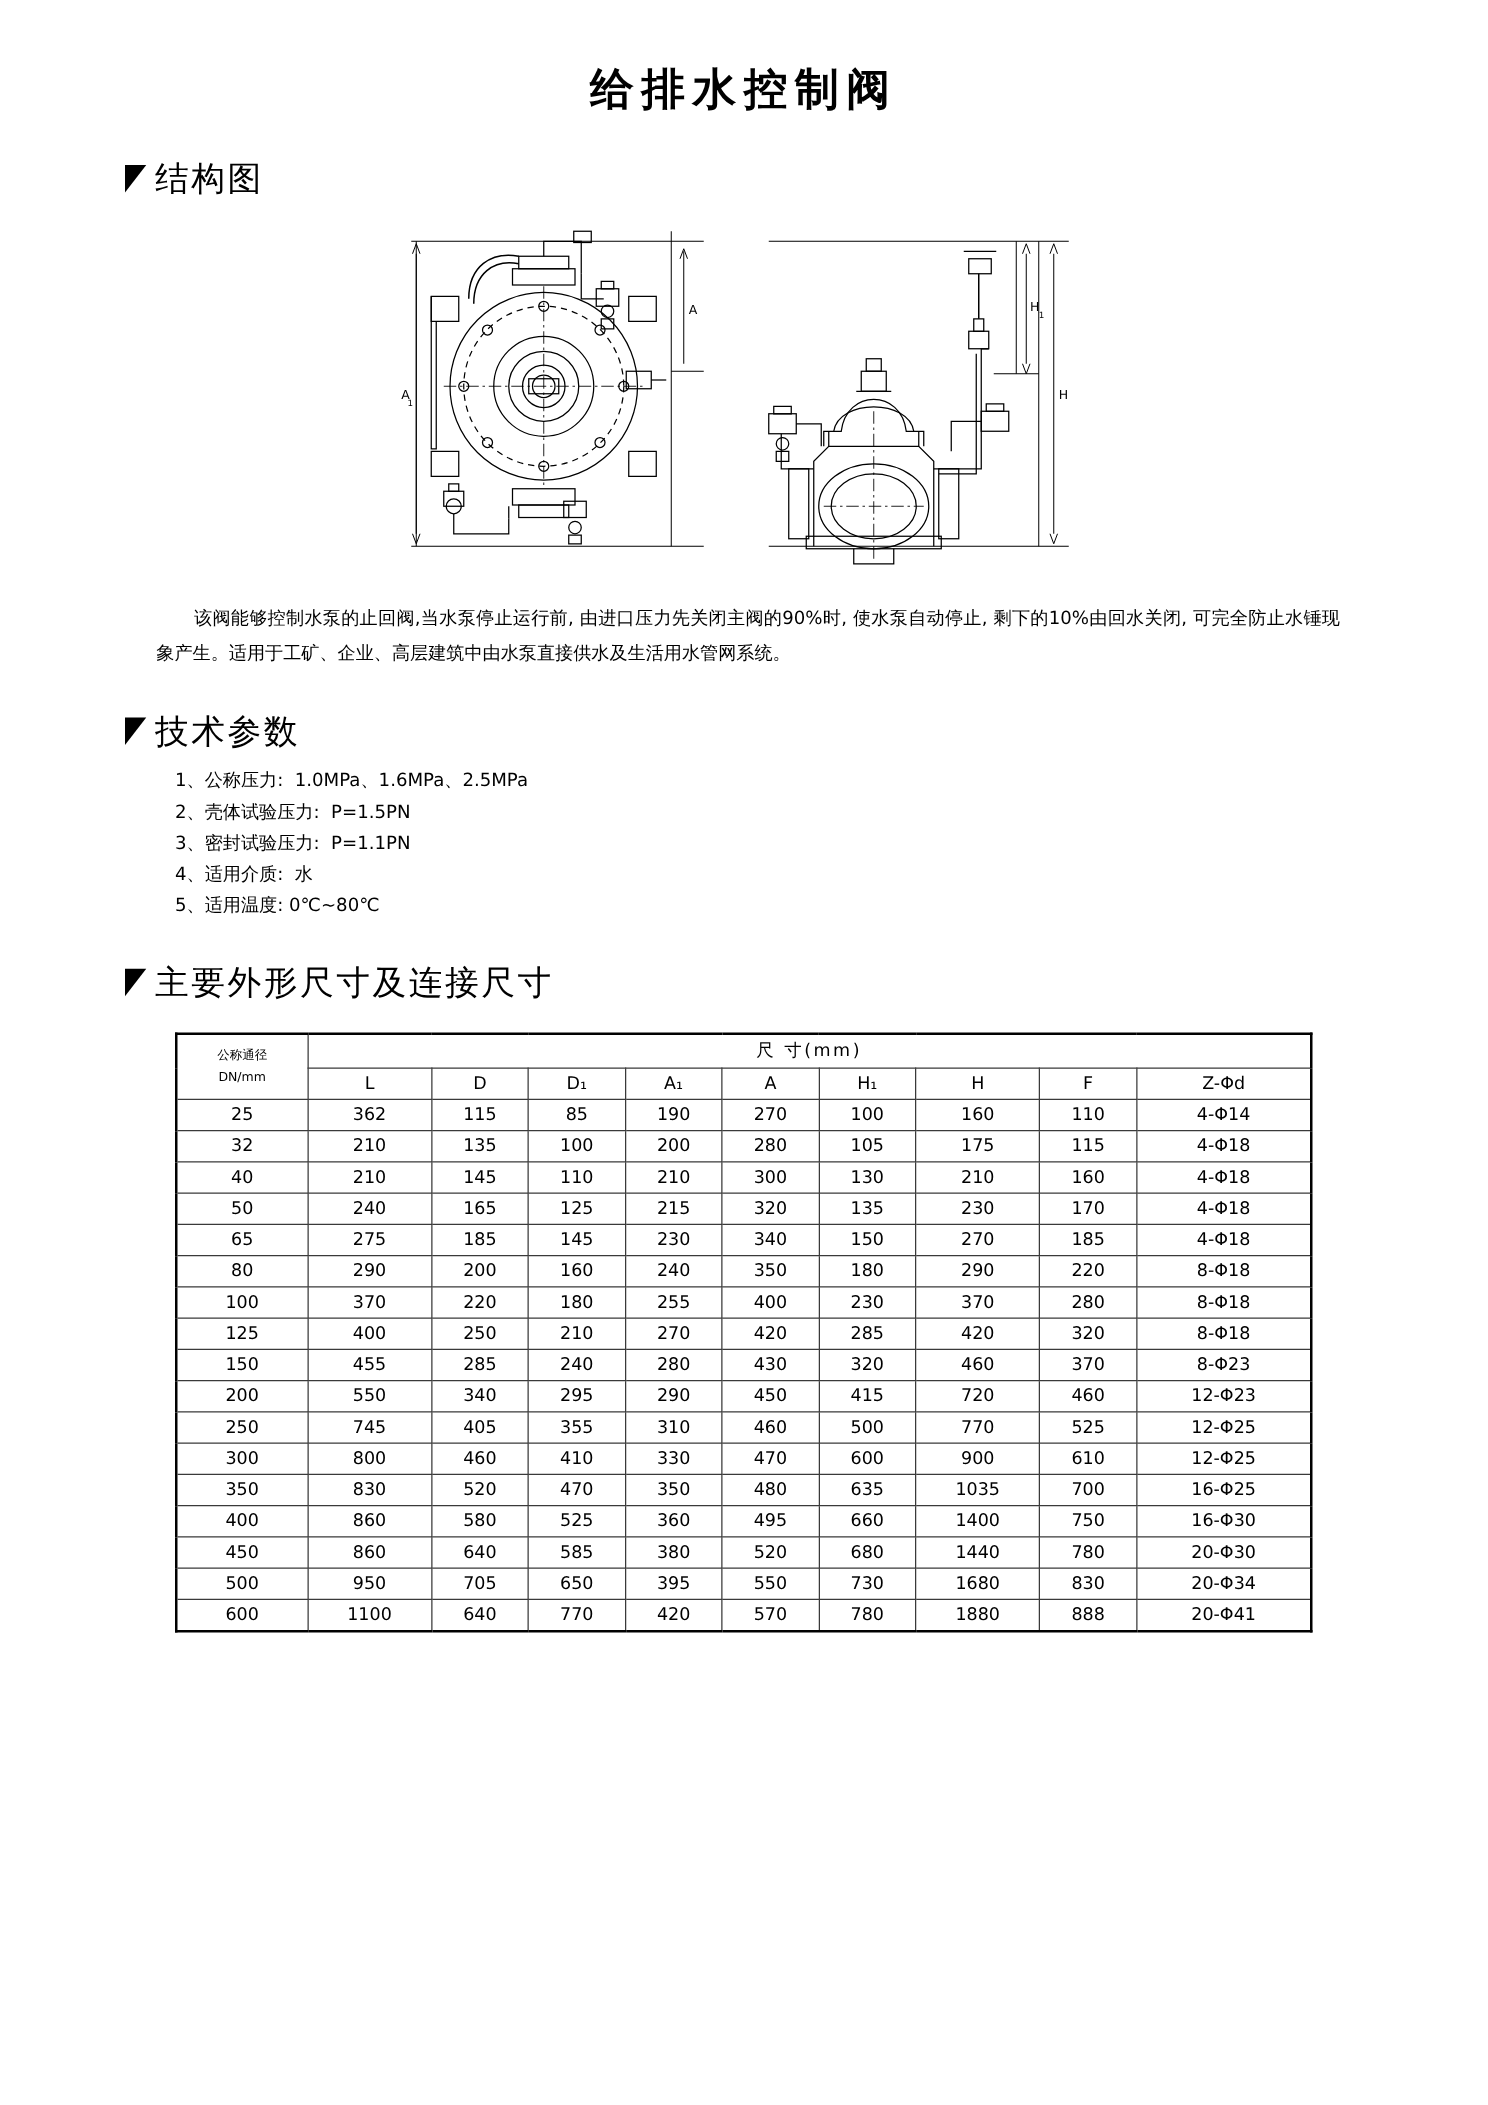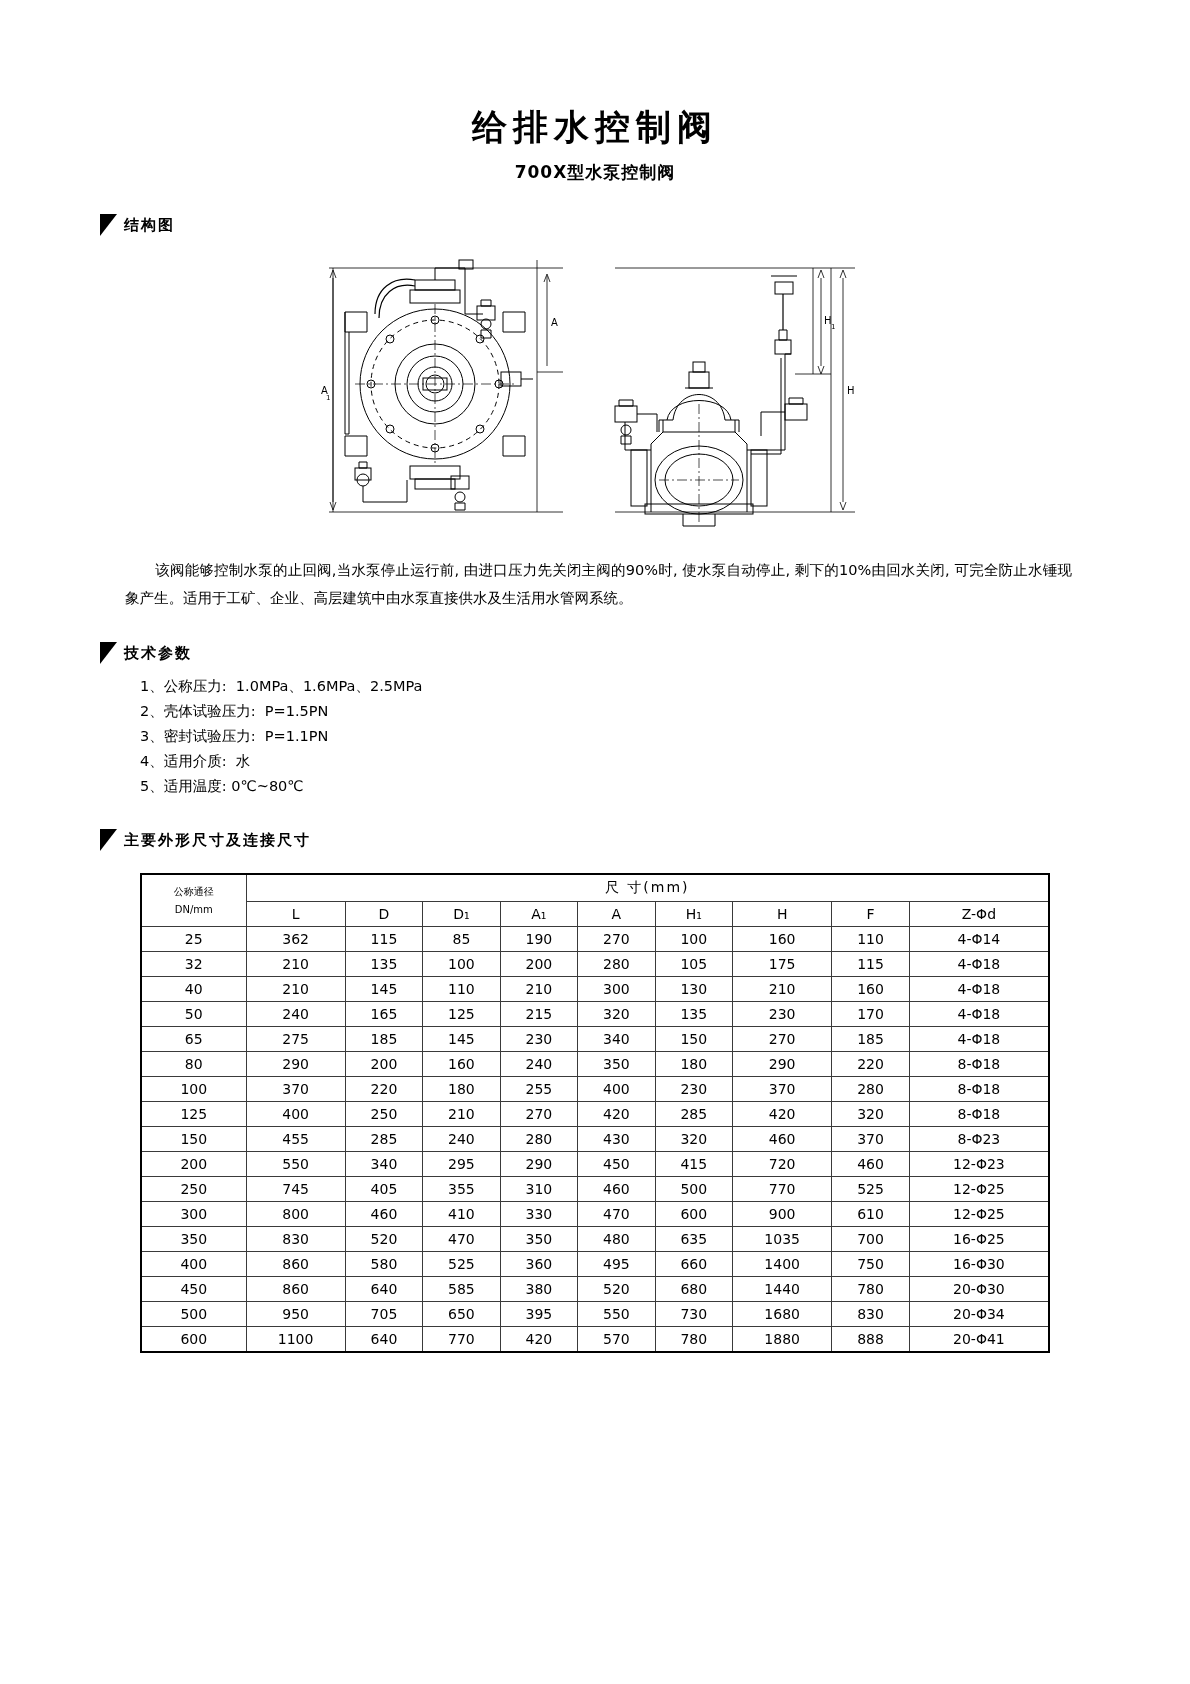--- a/index.html
+++ b/index.html
@@ -18,21 +18,21 @@
   .page {
     position: relative;
     width: 1190px;
     height: 1684px;
     box-sizing: border-box;
   }
 
   
   .doc-header {
     text-align: center;
-    padding-top: 104px;
+    padding-top: 48px;
   }
   .doc-title {
     font-family: "DejaVu Sans", sans-serif;
     font-size: 35px;
     font-weight: 700;
     letter-spacing: 6px;
     color: #000;
   }
   .doc-subtitle {
     font-family: "DejaVu Sans", sans-serif;
@@ -52,22 +52,22 @@
   .flag {
     width: 0;
     height: 0;
     border-left: 17px solid #000;
     border-bottom: 22px solid transparent;
     margin-right: 7px;
     display: inline-block;
   }
   .section-title {
     font-family: "DejaVu Sans", sans-serif;
-    font-size: 15px;
-    font-weight: 700;
+    font-size: 27px;
+    font-weight: 400;
     letter-spacing: 2px;
   }
 
   
   .drawing-wrap {
     margin-top: 18px;
     display: flex;
     justify-content: center;
   }
   svg.drawing { display: block; }
@@ -125,21 +125,20 @@
   .outer-left { border-left: 2px solid #000 !important; }
   .outer-right { border-right: 2px solid #000 !important; }
 </style>
 </head>
 <body>
 
 <div class="page">
 
   <div class="doc-header">
     <div class="doc-title">给排水控制阀</div>
-    <div class="doc-subtitle">700X型水泵控制阀</div>
   </div>
 
   <div class="section-head">
     <span class="flag"></span>
     <span class="section-title">结构图</span>
   </div>
 
   <div class="drawing-wrap">
     <svg class="drawing" width="560" height="290" viewBox="0 0 560 290">
       <g stroke="#000" fill="none" stroke-width="1">

